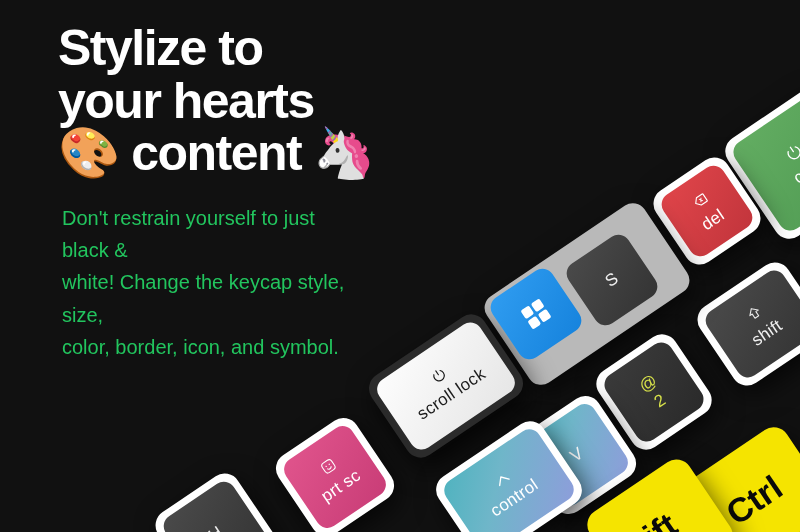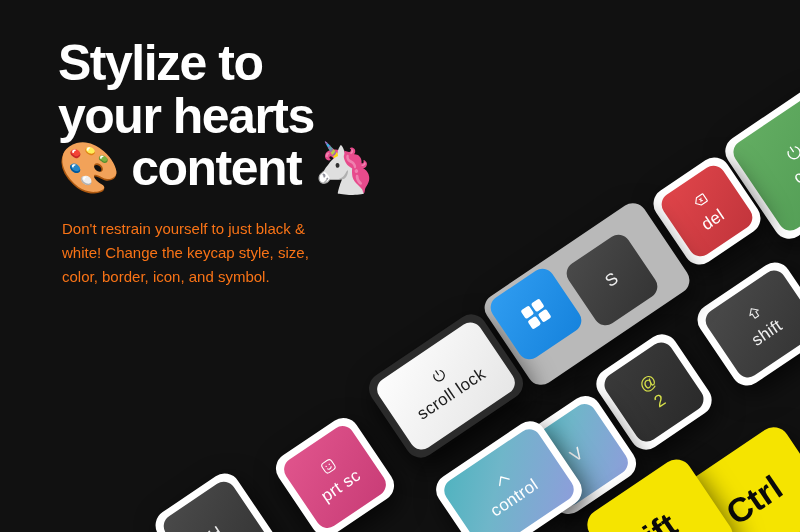--- a/index.html
+++ b/index.html
@@ -6,34 +6,34 @@
   body{
     width:800px;height:532px;
     background:#111111;
     overflow:hidden;
     position:relative;
     font-family:"Liberation Sans", sans-serif;
   }
   #stage{position:absolute;inset:0;overflow:hidden;}
 
   
-  .copy{position:absolute;left:58px;top:22px;width:430px;z-index:50;margin-top:15px;}
+  .copy{position:absolute;left:58px;top:22px;width:430px;z-index:50;}
   .headline{
     color:#ffffff;
     font-size:50px;
     line-height:1.05;
     font-weight:700;
     letter-spacing:-1.5px;
     margin:0;
     white-space:pre-line;
   }
   .sub{
     margin:22px 0 0 4px;
-    color:#f97316;
-    font-size:15px;
+    color:#22c55e;
+    font-size:20px;
     line-height:1.62;
     max-width:285px;
     white-space:pre-line;
   }
 
   
   .kc{
     position:absolute;
     box-sizing:border-box;
     display:flex;

